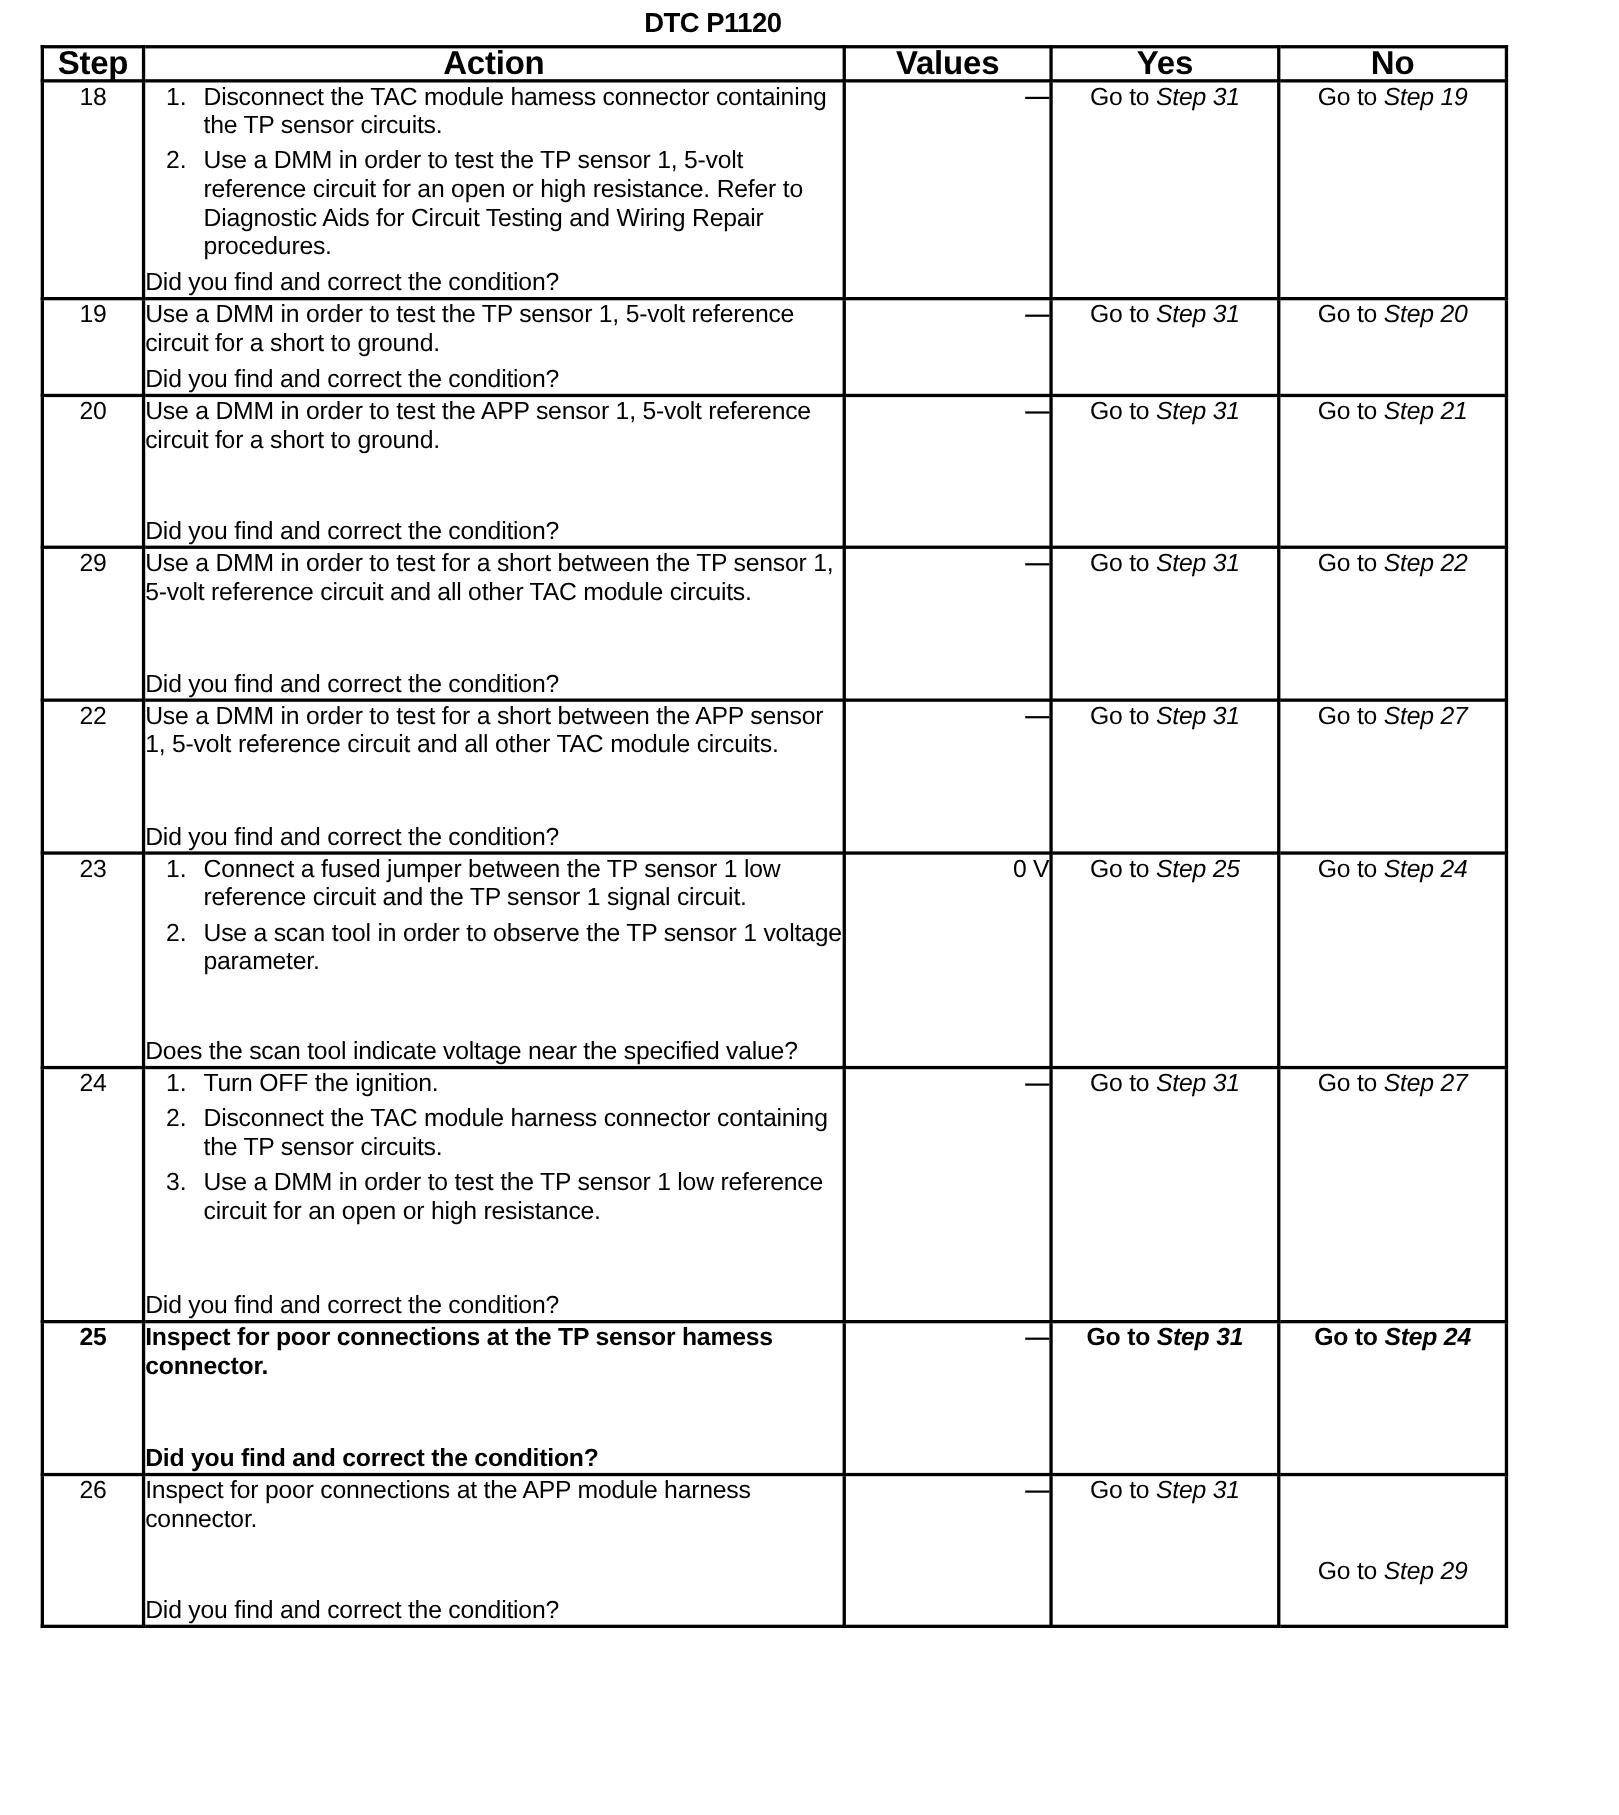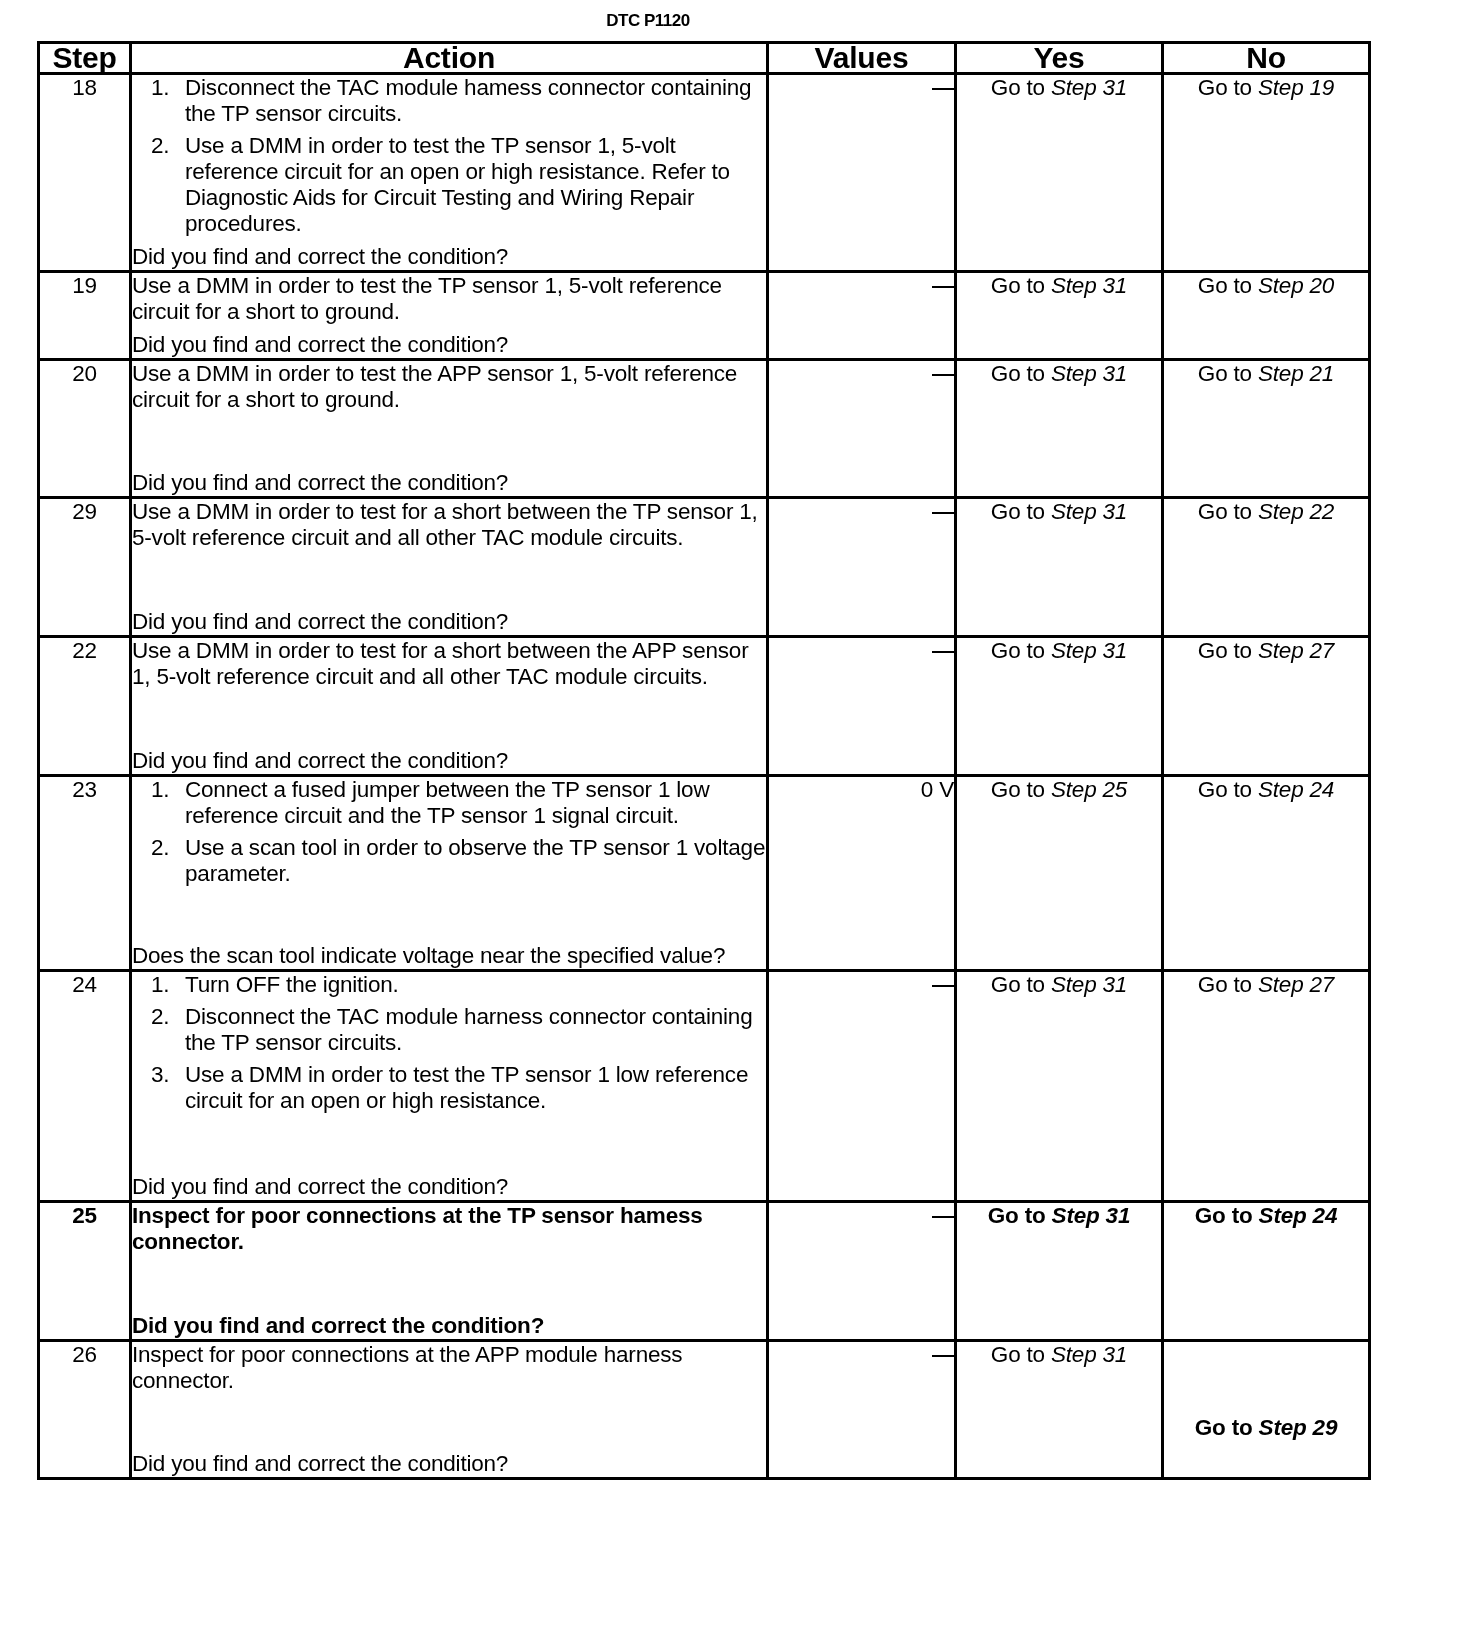--- a/index.html
+++ b/index.html
@@ -15,21 +15,21 @@
       color: #000000;
       overflow: hidden;
     }
     .doc-title {
       position: absolute;
       left: 37px;
       width: 1222px;
       top: 3px;
       text-align: center;
       font-weight: bold;
-      font-size: 17px;
+      font-size: 25px;
       letter-spacing: -0.5px;
       line-height: 36px;
     }
     table.dtc {
       position: absolute;
       left: 37px;
       top: 41px;
       width: 1334px;
       border-collapse: collapse;
       table-layout: fixed;
@@ -95,21 +95,20 @@
       margin: 0;
     }
     td.goto-cell {
       vertical-align: bottom;
       text-align: center;
       padding-bottom: 2px;
     }
     td.goto-cell.mid-bottom {
       vertical-align: bottom;
       padding-bottom: 36px;
-      font-weight: bold;
     }
     .goto-step {
       font-style: italic;
     }
     .dash {
       display: inline-block;
       width: 22px;
       height: 0;
       border-top: 2px solid #000000;
       vertical-align: middle;

